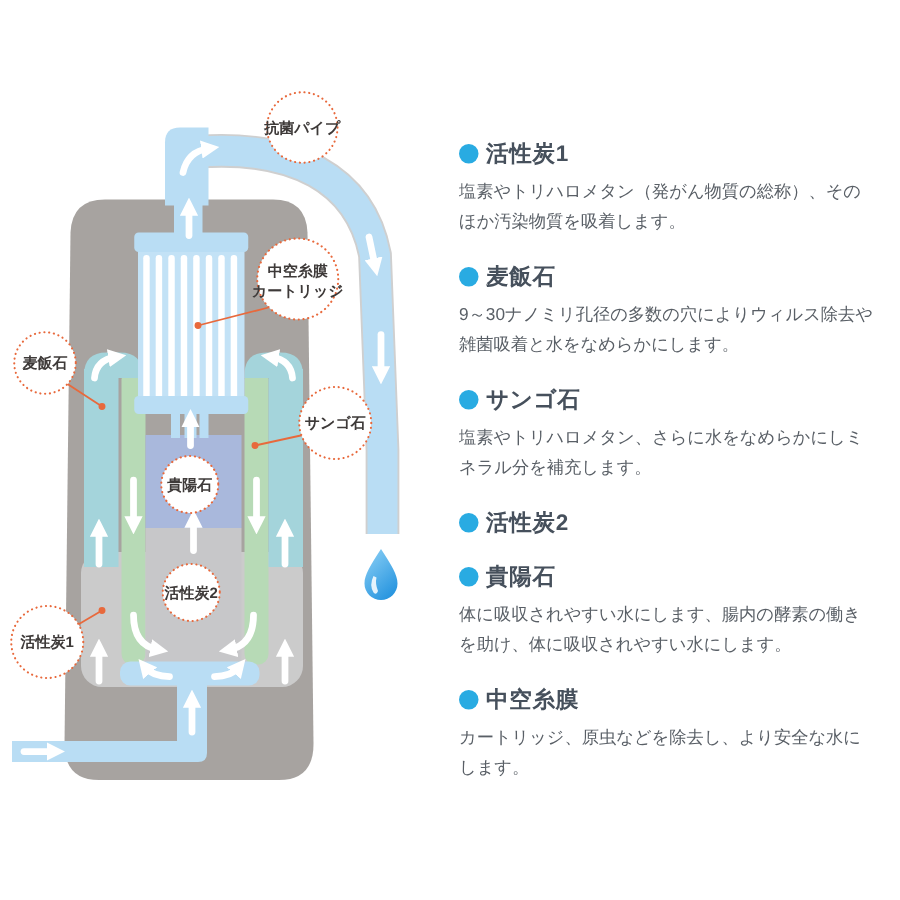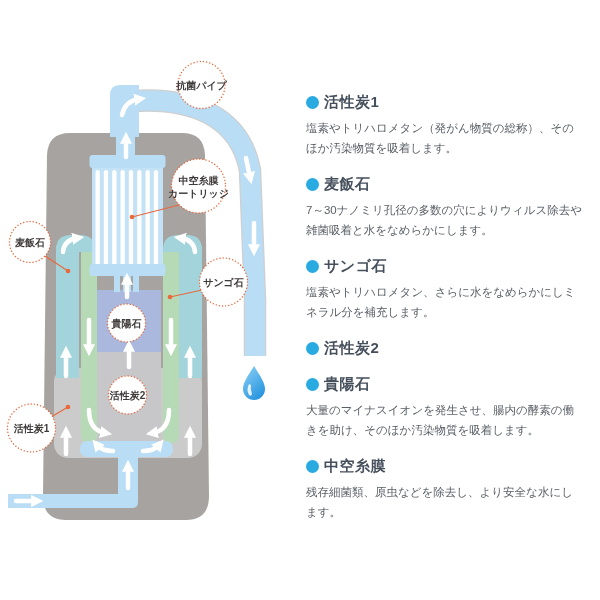--- a/index.html
+++ b/index.html
@@ -144,21 +144,21 @@
         <span class="sec-title">活性炭1</span>
       </div>
       <p class="sec-desc">塩素やトリハロメタン（発がん物質の総称）、そのほか汚染物質を吸着します。</p>
     </div>
 
     <div class="sec">
       <div class="sec-h">
         <span class="bullet"></span>
         <span class="sec-title">麦飯石</span>
       </div>
-      <p class="sec-desc">7～30ナノミリ孔径の多数の穴によりウィルス除去や雑菌吸着と水をなめらかにします。</p>
+      <p class="sec-desc">9～30ナノミリ孔径の多数の穴によりウィルス除去や雑菌吸着と水をなめらかにします。</p>
     </div>
 
     <div class="sec">
       <div class="sec-h">
         <span class="bullet"></span>
         <span class="sec-title">サンゴ石</span>
       </div>
       <p class="sec-desc">塩素やトリハロメタン、さらに水をなめらかにしミネラル分を補充します。</p>
     </div>
 
@@ -167,25 +167,25 @@
         <span class="bullet"></span>
         <span class="sec-title">活性炭2</span>
       </div>
     </div>
 
     <div class="sec">
       <div class="sec-h">
         <span class="bullet"></span>
         <span class="sec-title">貴陽石</span>
       </div>
-      <p class="sec-desc">大量のマイナスイオンを発生させ、腸内の酵素の働きを助け、そのほか汚染物質を吸着します。</p>
+      <p class="sec-desc">体に吸収されやすい水にします、腸内の酵素の働きを助け、体に吸収されやすい水にします。</p>
     </div>
 
     <div class="sec">
       <div class="sec-h">
         <span class="bullet"></span>
         <span class="sec-title">中空糸膜</span>
       </div>
-      <p class="sec-desc">残存細菌類、原虫などを除去し、より安全な水にします。</p>
+      <p class="sec-desc">カートリッジ、原虫などを除去し、より安全な水にします。</p>
     </div>
 
   </div>
 </div>
 
 </body></html>

